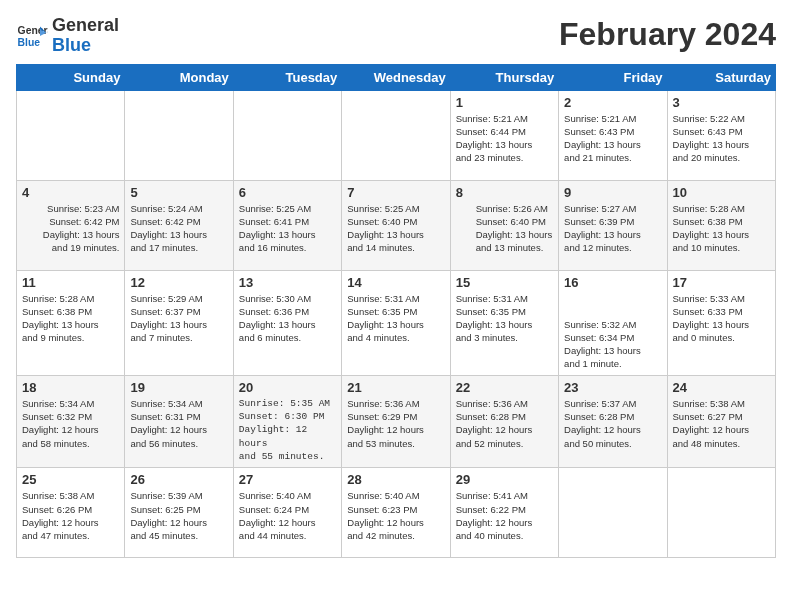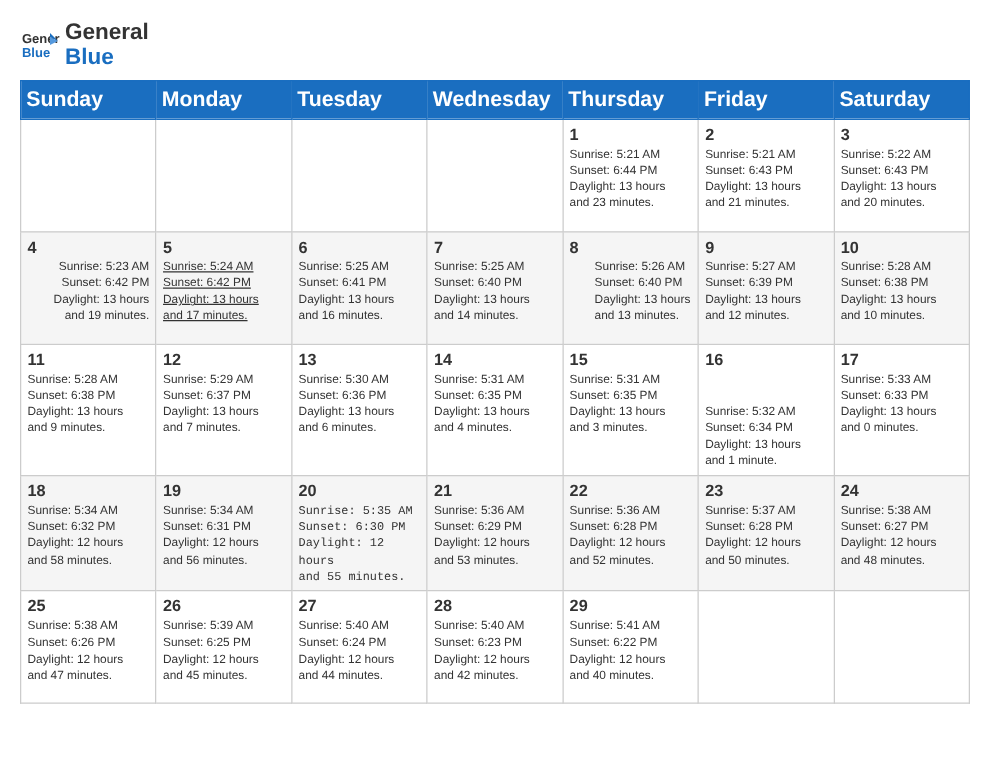--- a/index.html
+++ b/index.html
@@ -45,25 +45,25 @@
       color: #555;
     }
     table {
       width: 100%;
       border-collapse: collapse;
       table-layout: fixed;
     }
     thead th {
       background: #1a6ec0;
       color: #fff;
-      font-size: 17px;
+      font-size: 13px;
       font-weight: bold;
       padding: 5px 4px;
       border: 1px solid #1a6ec0;
-      text-align: left;
+      text-align: right;
       margin-top: 20px;
     }
     tbody td {
       border: 1px solid #ccc;
       vertical-align: top;
       padding: 4px 5px;
       height: 90px;
       background: #fff;
     }
     tbody tr:nth-child(even) td {
@@ -95,20 +95,21 @@
       <polygon points="30,12 38,16 30,20" fill="#5599dd"></polygon>
     </svg>
     <div>
       <div class="logo-text">
         <div>General</div>
         <div><span>Blue</span></div>
       </div>
     </div>
   </div>
   <div class="title-block">
+    <div class="month-title">February 2024</div>
   </div>
 </div>
 
 <table>
   <thead>
     <tr id="header-row">
         <th>Sunday</th>
         <th>Monday</th>
         <th>Tuesday</th>
         <th>Wednesday</th>
@@ -148,21 +149,21 @@
       <tr>
         <td>
           <span class="day-num">4</span>
           <div class="day-info" style="white-space: pre-line; text-align: right;">Sunrise: 5:23 AM
 Sunset: 6:42 PM
 Daylight: 13 hours
 and 19 minutes.</div>
         </td>
         <td>
           <span class="day-num">5</span>
-          <div class="day-info" style="white-space: pre-line; text-decoration: underline;">Sunrise: 5:24 AM
+          <div class="day-info" style="white-space: pre-line;">Sunrise: 5:24 AM
 Sunset: 6:42 PM
 Daylight: 13 hours
 and 17 minutes.</div>
         </td>
         <td>
           <span class="day-num">6</span>
           <div class="day-info" style="white-space: pre-line;">Sunrise: 5:25 AM
 Sunset: 6:41 PM
 Daylight: 13 hours
 and 16 minutes.</div>

